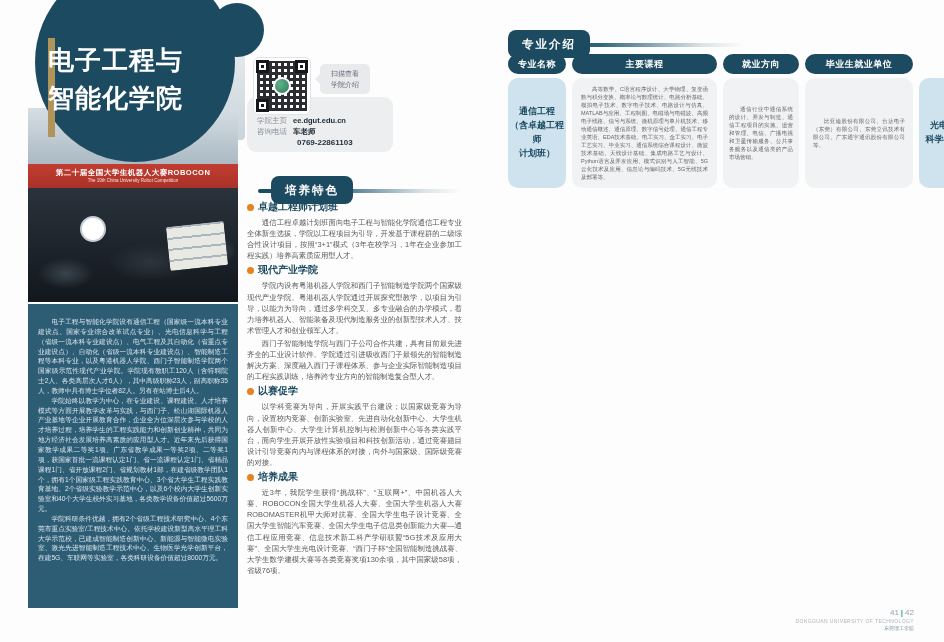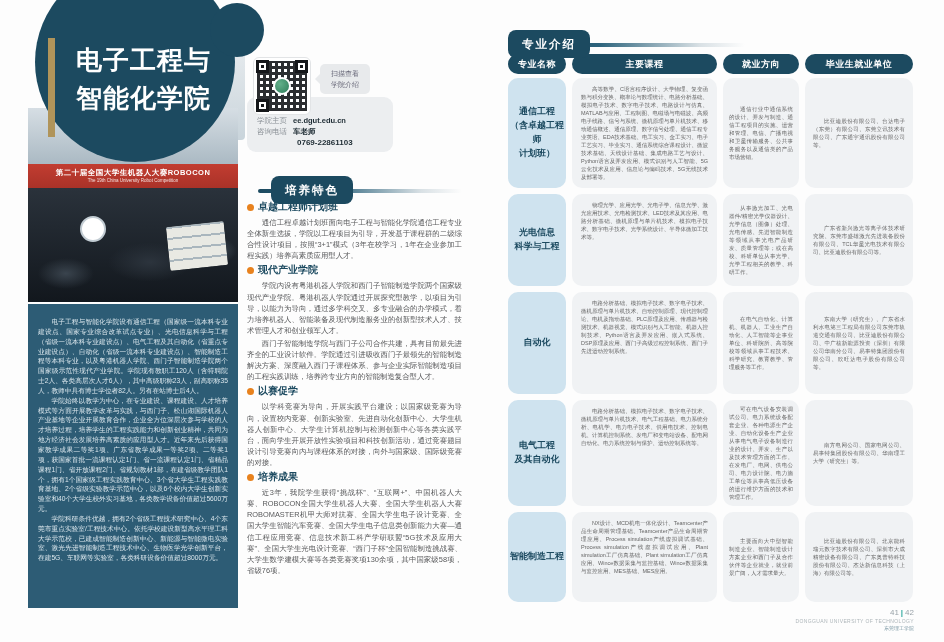--- a/index.html
+++ b/index.html
@@ -6,21 +6,21 @@
   .canvas{position:relative;width:944px;height:642px;margin:0 auto;background:#fdfdfd;
     overflow:hidden;font-family:"Liberation Sans","DejaVu Sans",sans-serif;color:#444;}
   
   .bldg{position:absolute;left:160px;top:20px;width:85px;height:120px;
     background:linear-gradient(#eef1f3,#c9d4db);border-radius:4px;}
   .circle-big{position:absolute;left:35px;top:-38px;width:200px;height:200px;border-radius:50%;
     background:#1c4a60;}
   .circle-small{position:absolute;left:210px;top:3px;width:54px;height:54px;border-radius:50%;
     background:#1c4a60;}
   .gold-bar{position:absolute;left:48px;top:38px;width:7px;height:99px;background:#b0945a;}
-  .hero-title{position:absolute;left:76px;top:42px;color:#fff;font-weight:bold;
+  .hero-title{position:absolute;left:48px;top:42px;color:#fff;font-weight:bold;
     font-size:26px;line-height:1.45;letter-spacing:1px;}
   
   .photo{position:absolute;left:28px;top:108px;width:210px;height:194px;overflow:hidden;background:#1a2128;}
   .photo-sky{position:absolute;left:0;top:0;width:100%;height:58px;
     background:linear-gradient(#d6dee4,#a9b8c2);}
   .photo-banner{position:absolute;left:0;top:56px;width:100%;height:40px;
     background:linear-gradient(#c23d31,#992a22);color:#fff;text-align:center;}
   .photo-banner .cn{font-size:7.5px;font-weight:bold;letter-spacing:.5px;padding-top:4px;}
   .photo-banner .en{font-size:4.5px;color:rgba(255,255,255,.85);}
   .crowd{position:absolute;left:0;top:80px;width:100%;height:114px;
@@ -72,21 +72,21 @@
   .features{position:absolute;left:247px;top:200px;width:215px;}
   .sec-title{display:flex;align-items:center;gap:4px;margin:0 0 3px;}
   .bullet{width:7px;height:7px;border-radius:50%;background:#e8821e;flex:0 0 auto;}
   .sec-title span{font-size:10px;font-weight:bold;color:#1c4a60;}
   .features p{margin:0 0 2px;font-size:7.4px;line-height:1.5;color:#58595b;text-align:justify;text-indent:2em;}
   
   .thead{position:absolute;left:508px;top:54px;width:405px;display:grid;
     grid-template-columns:58px 145px 76px 108px;gap:6px;}
   .th{height:20px;background:#1c4a60;border-radius:11px;color:#fff;font-weight:bold;font-size:9px;
     display:flex;align-items:center;justify-content:center;letter-spacing:.5px;}
-  .tbody{position:absolute;left:508px;top:78px;width:405px;display:flex;flex-direction:column;gap:6px;}
+  .tbody{position:absolute;left:508px;top:78px;width:405px;display:flex;flex-direction:row;gap:6px;}
   .trow{display:grid;grid-template-columns:58px 145px 76px 108px;gap:6px;}
   .cell{border-radius:10px;box-sizing:border-box;}
   .c-major{background:#cfe3ef;display:flex;align-items:center;justify-content:center;text-align:center;
     color:#1c4a60;font-weight:bold;font-size:9px;line-height:1.55;white-space:pre-line;}
   .c-body{background:#f0f2f4;font-size:5.5px;line-height:1.46;color:#666;text-align:justify;}
   .c-course{padding:7px 9px;}
   .c-course div,.c-career div,.c-emp div{text-indent:2em;}
   .c-career{padding:5px 6px;display:flex;align-items:center;}
   .c-emp{padding:6px 8px;display:flex;align-items:center;}
   .r1{min-height:108px}.r2{min-height:92px}.r3{min-height:102px}.r4{min-height:98px}.r5{min-height:90px}

